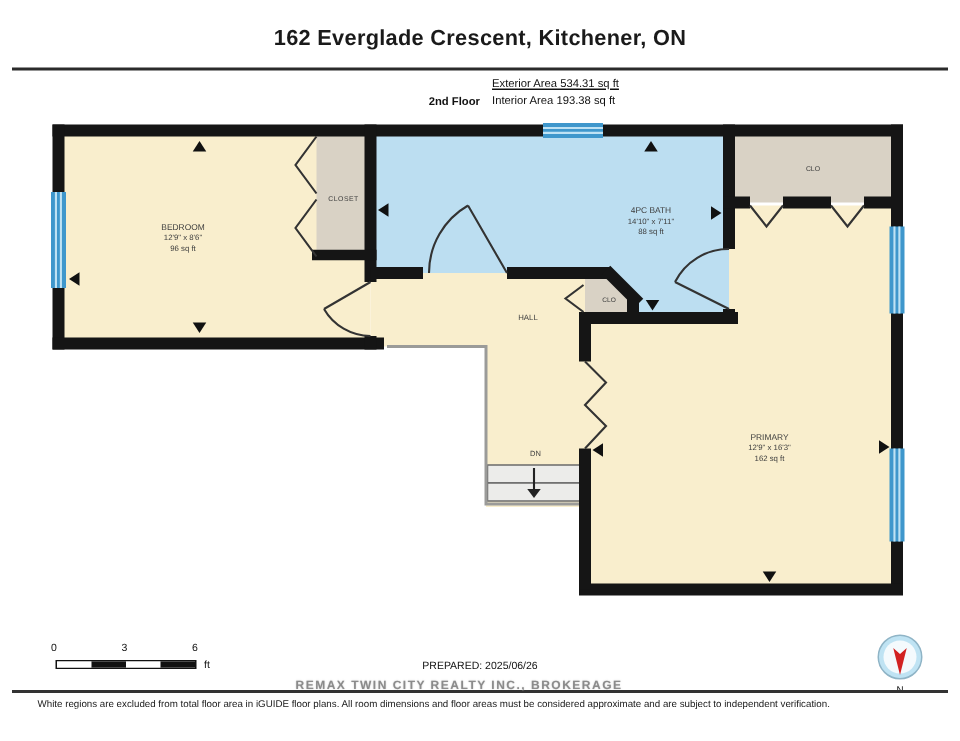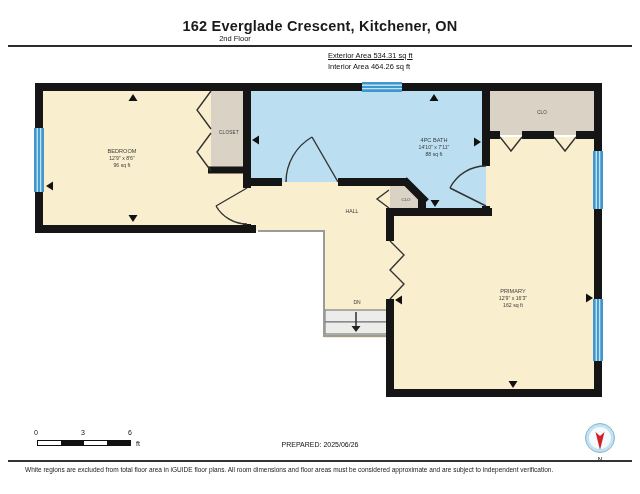--- a/index.html
+++ b/index.html
@@ -1,20 +1,20 @@
 <!DOCTYPE html>
 <html><head>
 <meta charset="utf-8">
 <style>
   html,body{margin:0;padding:0;background:#fff;}
   body{width:640px;height:494px;font-family:"Liberation Sans",sans-serif;position:relative;overflow:hidden;}
   .page{position:absolute;inset:0;background:#fff;}
   .title{position:absolute;top:18px;left:0;width:640px;text-align:center;font-size:14.5px;font-weight:bold;color:#1a1a1a;letter-spacing:.2px;}
   .title-rule{position:absolute;top:45px;left:8px;width:624px;height:2px;background:#2b2b2b;}
-  .floor-label{position:absolute;top:34px;left:150px;width:170px;text-align:center;font-size:7.5px;font-weight:normal;color:#111;}
+  .floor-label{position:absolute;top:63px;left:150px;width:170px;text-align:right;font-size:7.5px;font-weight:bold;color:#111;}
   .area-ext{position:absolute;top:51px;left:328px;font-size:7.5px;color:#111;text-decoration:underline;}
   .area-int{position:absolute;top:62px;left:328px;font-size:7.5px;color:#111;}
   svg.plan{position:absolute;top:75px;left:20px;width:600px;height:330px;}
   .plan text{fill:#3e3e3e;}
   .tick{position:absolute;top:429px;font-size:7px;color:#111;}
   .scalebar{position:absolute;top:440px;left:37px;width:94px;height:6px;border:1px solid #111;display:flex;box-sizing:border-box;}
   .scalebar .seg{flex:1;height:100%;}
   .seg.w{background:#fff;} .seg.b{background:#111;}
   .unit{position:absolute;top:440px;left:136px;font-size:7px;color:#111;}
   .prepared{position:absolute;top:441px;left:0;width:640px;text-align:center;font-size:7px;color:#111;}
@@ -25,21 +25,21 @@
 </style>
 </head>
 <body>
 
 <div class="page">
 
   <div class="title">162 Everglade Crescent, Kitchener, ON</div>
   <div class="title-rule"></div>
   <div class="floor-label">2nd Floor</div>
   <div class="area-ext">Exterior Area 534.31 sq ft</div>
-  <div class="area-int">Interior Area 464.26 sq ft</div>
+  <div class="area-int">Interior Area 193.38 sq ft</div>
 
   <svg class="plan" viewBox="20 75 600 330" xmlns="http://www.w3.org/2000/svg">
 
     <g>
       <rect x="39" y="87" width="208" height="142" fill="#f9eecd"></rect>
       <rect x="211" y="87" width="36" height="83" fill="#d9d2c5"></rect>
       <path d="M247,87 H486 V212 H424 V200 L406,182 H247 Z" fill="#bcdef1"></path>
       <path d="M247,182 H390 V338 H324 V231 H247 Z" fill="#f9eecd"></path>
       <rect x="486" y="87" width="112" height="48" fill="#d9d2c5"></rect>
       <path d="M486,137 H598 V393 H390 V212 H486 Z" fill="#f9eecd"></path>
@@ -138,15 +138,16 @@
   <div class="prepared">PREPARED: 2025/06/26</div>
 
   <svg class="compass" viewBox="0 0 36 42" xmlns="http://www.w3.org/2000/svg">
     <circle cx="17" cy="16" r="14.5" fill="#bfe3f3" stroke="#8fb4c6" stroke-width="1"></circle>
     <circle cx="17" cy="16" r="11" fill="#f4fafd"></circle>
     <polygon points="17,28 12.5,10 17,14 21.5,10" fill="#d22222"></polygon>
     <text x="17" y="40" text-anchor="middle" font-size="6.5" fill="#111" font-family="Liberation Sans, sans-serif">N</text>
   </svg>
 
   <div class="divider"></div>
+  <div class="watermark">REMAX TWIN CITY REALTY INC., BROKERAGE</div>
   <div class="disclaimer">White regions are excluded from total floor area in iGUIDE floor plans. All room dimensions and floor areas must be considered approximate and are subject to independent verification.</div>
 
 </div>
 
 </body></html>

